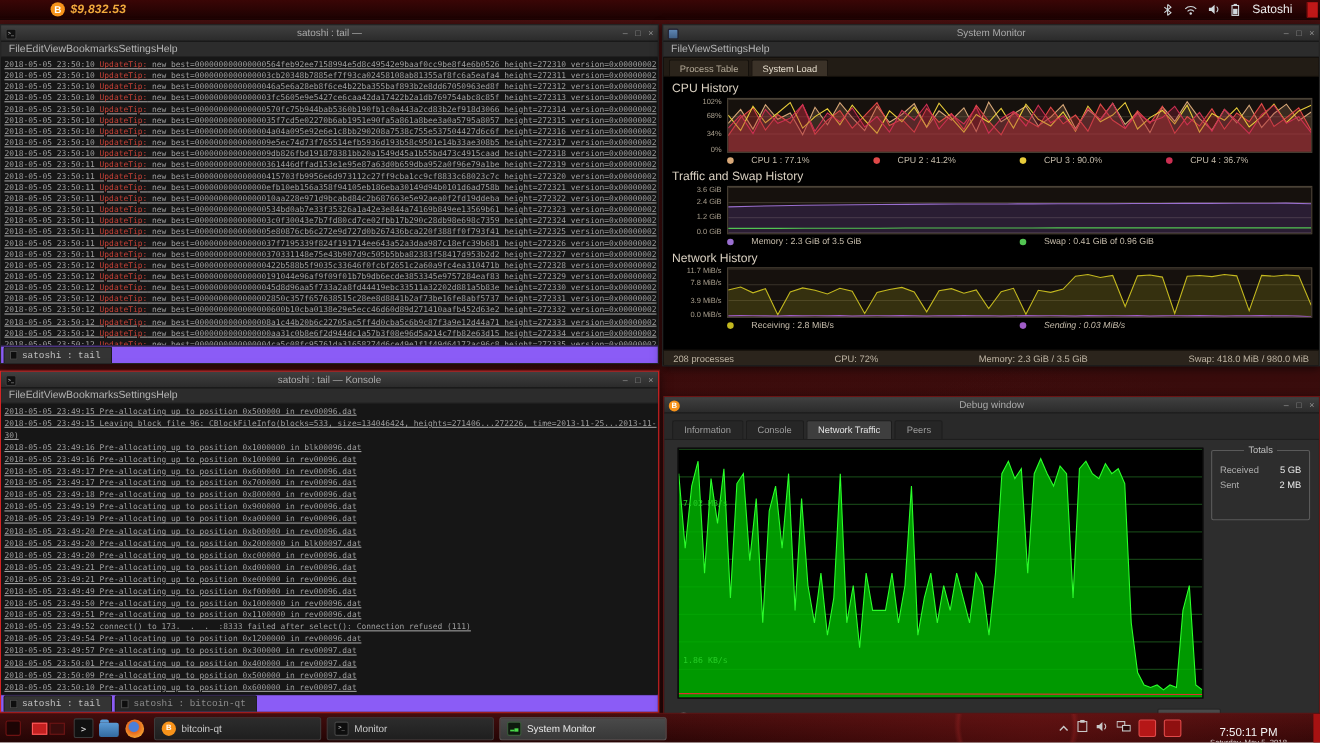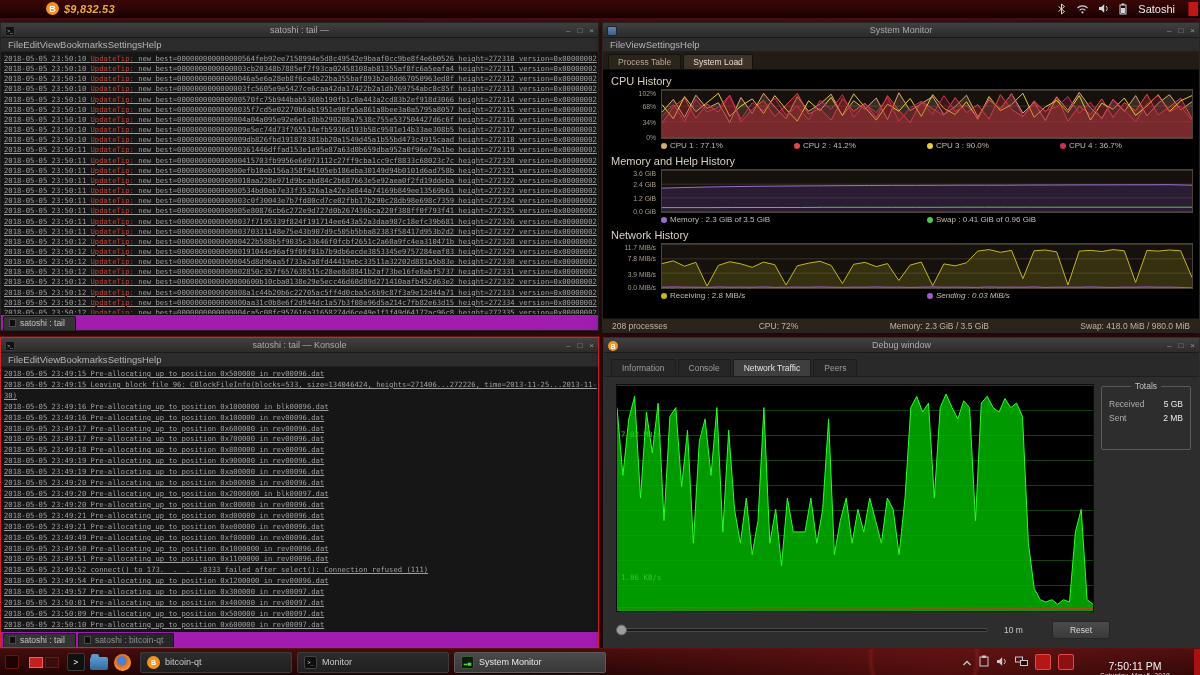--- a/index.html
+++ b/index.html
@@ -24,43 +24,43 @@
   .ticker { color:#f0a93c; font-weight:bold; letter-spacing:.2px;font-style:italic; }
   .tp-right { margin-left:auto; display:flex; align-items:center; gap:9px; padding-right:2px; }
   .tp-right svg { display:block; }
   .user-label { color:#ececec; margin:0 4px 0 2px; }
   .tp-edge { width:10px; height:14px; background:#c01818; border-left:1px solid #7d0e0e; }
 
   
   .window { position:absolute; display:flex; flex-direction:column;
     border:1px solid #262626; box-shadow:0 2px 8px rgba(0,0,0,.55); background:#1c1c1c; }
   .window.active-window { border:1px solid #d42424; box-shadow:0 0 0 1px rgba(212,36,36,.35), 0 2px 9px rgba(0,0,0,.6); }
-  .window.dbg-border { border:1px solid #6a1414; }
+  .window.dbg-border { border:1px solid #6a1414;margin-top:23px; }
   .titlebar { position:relative; height:15px; flex:0 0 15px;
     background:linear-gradient(#404040,#2b2b2b); border-bottom:1px solid #1a1a1a;
     display:flex; align-items:center; justify-content:center; color:#aaaaaa; font-size:9px; }
   .win-icon { position:absolute; left:4px; top:3px; width:10px; height:10px; font-size:5px;
     display:flex; align-items:center; justify-content:center; border-radius:2px; }
   .win-icon.konsole-ic { background:#111; color:#cfcfcf; border:1px solid #3c3c3c; }
   .win-icon.sysmon-ic  { background:linear-gradient(#5f86b5,#3f5f86); border:1px solid #223; }
   .win-icon.btc-ic { background:#f7931a; color:#fff; border-radius:50%; font-weight:bold; font-size:7px; }
   .tb-btns { position:absolute; right:4px; top:0; height:15px; display:flex; gap:7px; align-items:center;
     color:#969696; font-size:8px; }
   .tb-btns span { cursor:default; }
   .menubar { height:14px; flex:0 0 14px; background:#2c2c2c; border-bottom:1px solid #202020;
     display:flex; align-items:center; padding-left:7px; font-size:9.5px; color:#b4b4b4; }
 
   
   .term { flex:1 1 auto; overflow:hidden; background:#161616; padding:2px 0 0 3px;
     font-family:"DejaVu Sans Mono", monospace; font-size:7.2px; line-height:10.15px; color:#9f9f9f;
     white-space:nowrap;text-decoration:underline; }
   .term.wrap { white-space:pre-wrap; word-break:break-all; line-height:10.9px; }
   .logline .rd { color:#c44036; }
-  .tabbar { height:16px; flex:0 0 16px; background:#a21caf; border-top:1px solid #0f0f0f;
-    display:flex; align-items:flex-end; padding-left:2px; gap:2px; }
+  .tabbar { height:16px; flex:0 0 16px; background:#8b5cf6; border-top:1px solid #0f0f0f;
+    display:flex; padding-left:2px; gap:2px;font-family:Liberation Mono, monospace; }
   .ktab { display:flex; align-items:center; gap:4px; font-size:8.5px; padding:1px 10px 2px 5px;
     background:#343434; color:#c2c2c2; border:1px solid #161616; border-bottom:none;
     border-radius:2px 2px 0 0; }
   .ktab.inactive { background:#272727; color:#8d8d8d; }
   .ktab .doc-ic { width:7px; height:8px; background:#0e0e0e; border:1px solid #4a4a4a; font-size:4px;
     color:#bbb; display:flex; align-items:center; justify-content:center; }
 
   
   .sm-body { flex:1; background:#000000; display:flex; flex-direction:column; color:#cfc5b6; overflow:hidden; }
   .sm-tabs { height:18px; flex:0 0 18px; display:flex; align-items:flex-end; gap:2px; padding-left:5px;
@@ -69,21 +69,21 @@
     border:1px solid #15110c; border-bottom:none; border-radius:2px 2px 0 0; }
   .sm-tab.active { background:#3b3228; color:#e6ddcd; }
   .sm-section { margin:4px 6px 0 6px; }
   .sm-title { font-size:11px; color:#d9d0c1; margin:1px 0 2px 2px; }
   .sm-graphrow { display:flex; }
   .sm-yticks { width:52px; flex:0 0 52px; position:relative; }
   .sm-yticks span { position:absolute; right:5px; transform:translateY(-50%); font-size:6.8px; color:#a99f8e; }
   .sm-plot { flex:1; background:#16110d; border:1px solid #4a4236; position:relative; }
   .sm-plot svg { position:absolute; inset:0; width:100%; height:100%; }
   .sm-legend { display:flex; margin:2px 0 0 52px; font-size:8px; color:#c6bcab; }
-  .leg-item { display:flex; align-items:center; gap:3px; }
+  .leg-item { display:flex; align-items:center; gap:16px; }
   .leg-item .dot { width:6px; height:6px; border-radius:50%; flex:0 0 6px; }
   .sm-status { margin-top:auto; height:14px; flex:0 0 14px; background:#2b241c; border-top:1px solid #17120d;
     display:flex; justify-content:space-between; align-items:center; padding:0 9px; font-size:8.5px; color:#bdb3a2; }
 
   
   .dbg-body { flex:1; position:relative; background:#2d2d2d; color:#cccccc; overflow:hidden; }
   .dbg-tabs { height:24px; display:flex; align-items:flex-end; gap:2px; padding:0 0 0 7px;
     background:#292929; border-bottom:1px solid #1e1e1e; }
   .dbg-tab { font-size:8.5px; padding:3px 10px; background:#262626; color:#9c9c9c;
     border:1px solid #1c1c1c; border-bottom:none; border-radius:2px 2px 0 0; }
@@ -302,21 +302,21 @@
               <span>CPU 3 : 90.0%</span>
             </span>
             <span class="leg-item" style="width: 25%;">
               <span class="dot" style="background: rgb(204, 47, 82);"></span>
               <span>CPU 4 : 36.7%</span>
             </span>
           </div>
       </div>
 
       <div class="sm-section">
-        <div class="sm-title">Memory and Help History</div>
+        <div class="sm-title">Traffic and Swap History</div>
         <div class="sm-graphrow" style="height:44px;">
           <div class="sm-yticks">
               <span style="top: calc(0% + 4px);">3.6 GiB</span>
               <span style="top: calc(33.3333% + 0px);">2.4 GiB</span>
               <span style="top: calc(66.6667% + 0px);">1.2 GiB</span>
               <span style="top: calc(100% - 2px);">0.0 GiB</span>
             </div>
           <div class="sm-plot">
             <svg preserveAspectRatio="none" viewBox="0 0 534 42">
                 <line x1="0" x2="534" y1="0.5" y2="0.5" stroke="#3a332a" stroke-width="1"></line>

